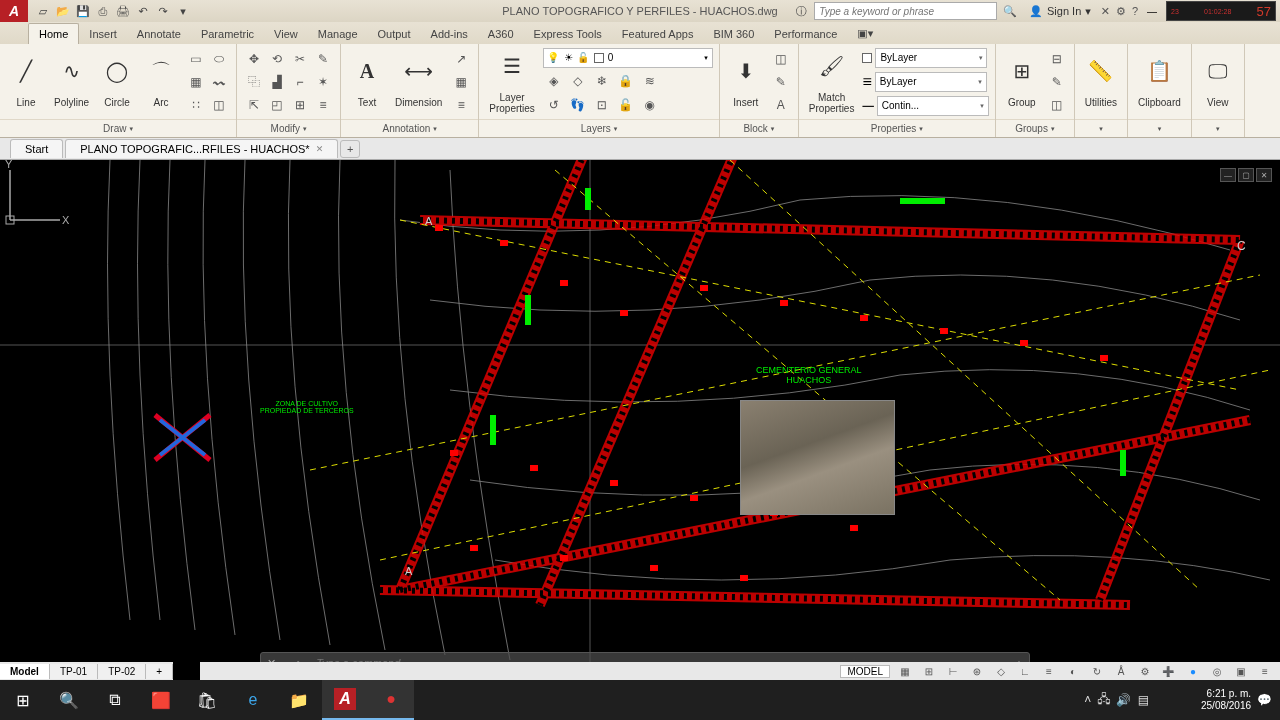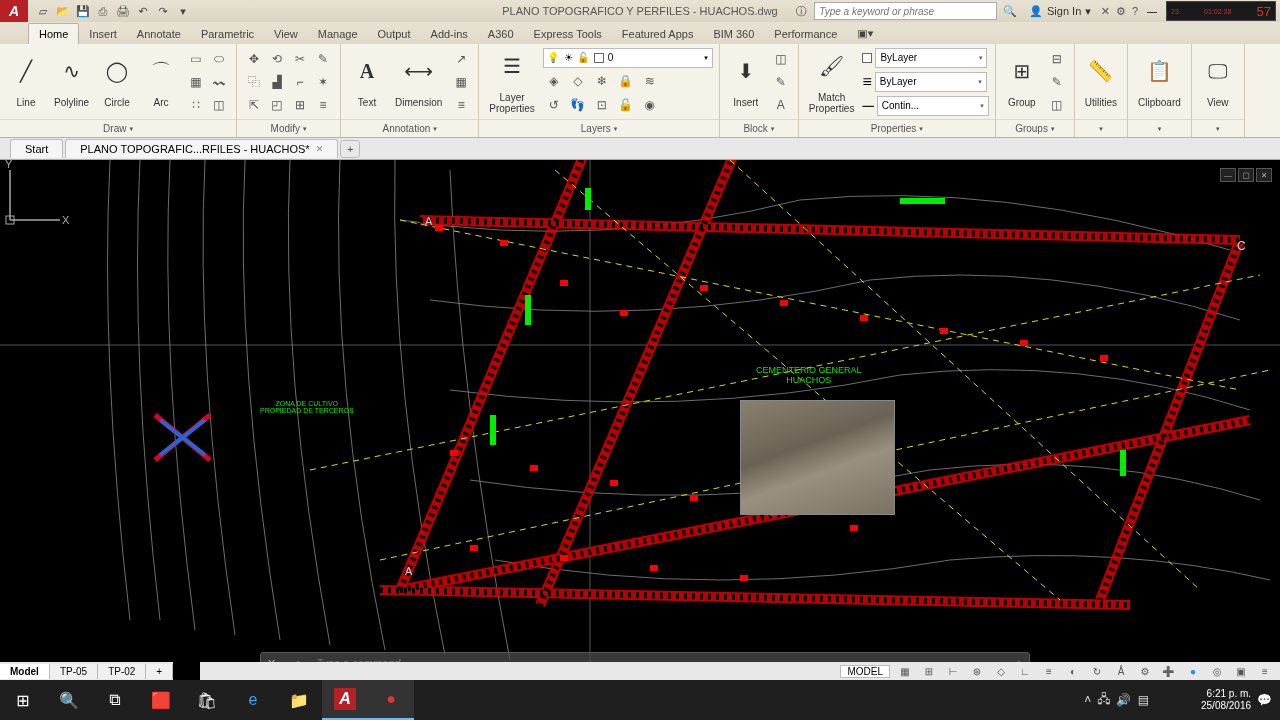--- a/index.html
+++ b/index.html
@@ -458,21 +458,21 @@
     <span style="color:#aaa;font-size:11px">✕</span>
     <span style="color:#aaa;font-size:11px">⌄</span>
     <span style="color:#aaa;font-size:12px">▸_</span>
     <input placeholder="Type a command" style="">
     <span style="color:#aaa">▴</span>
   </div>
 </div>
 
 <div class="model-tabs">
   <div class="mtab active">Model</div>
-  <div class="mtab">TP-05</div>
+  <div class="mtab">TP-01</div>
   <div class="mtab">TP-02</div>
   <div class="mtab">+</div>
 </div>
 
 <div class="status">
   <div class="model-ind">MODEL</div>
   <div class="sbtn">▦</div>
   <div class="sbtn">⊞</div>
   <div class="sbtn">⊢</div>
   <div class="sbtn">⊛</div>

